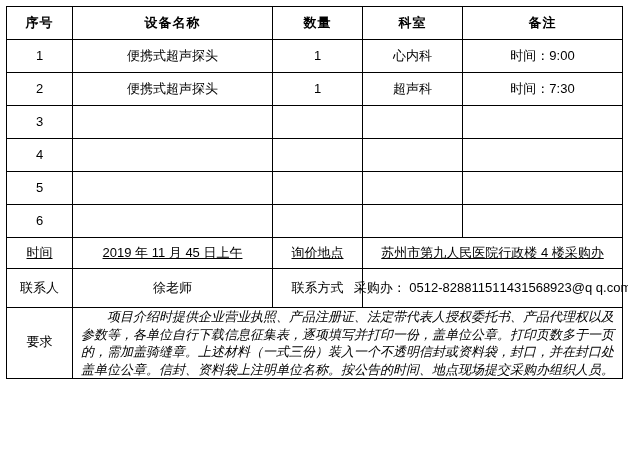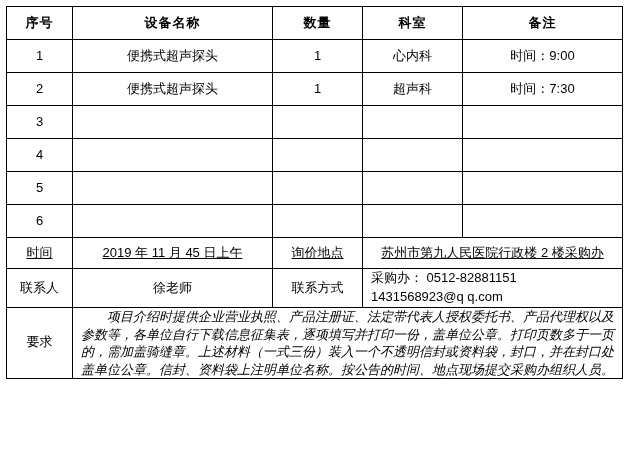--- a/index.html
+++ b/index.html
@@ -54,21 +54,21 @@
     height: 30px;
     font-size: 13px;
     text-decoration: underline;
   }
   .contact-row td {
     height: 38px;
     font-size: 13px;
   }
   .purchase-lines {
     display: flex;
-    flex-direction: column;
+    flex-direction: row;
     align-items: flex-start;
     justify-content: center;
     line-height: 1.45;
   }
   .purchase-lines span {
     display: block;
     white-space: nowrap;
   }
   .req-row td {
     vertical-align: middle;
@@ -157,21 +157,21 @@
         <td></td>
         <td></td>
         <td></td>
         <td class="note-cell"></td>
       </tr>
 
       <tr class="info-row">
         <td>时间</td>
         <td>2019 年 11 月 45 日上午</td>
         <td>询价地点</td>
-        <td colspan="2">苏州市第九人民医院行政楼 2 楼采购办</td>
+        <td colspan="2">苏州市第九人民医院行政楼 4 楼采购办</td>
       </tr>
 
       <tr class="contact-row">
         <td>联系人</td>
         <td>徐老师</td>
         <td>联系方式</td>
         <td colspan="2">
           <div class="purchase-lines">
             <span>采购办：  0512-82881151</span>
             <span>1431568923@q q.com</span>

